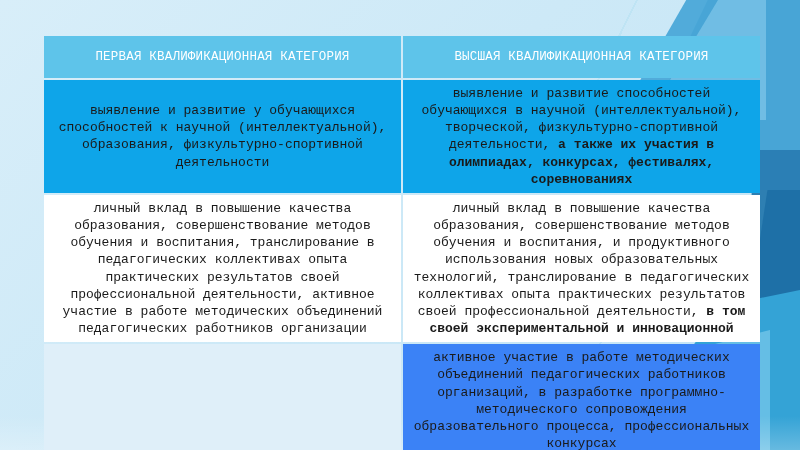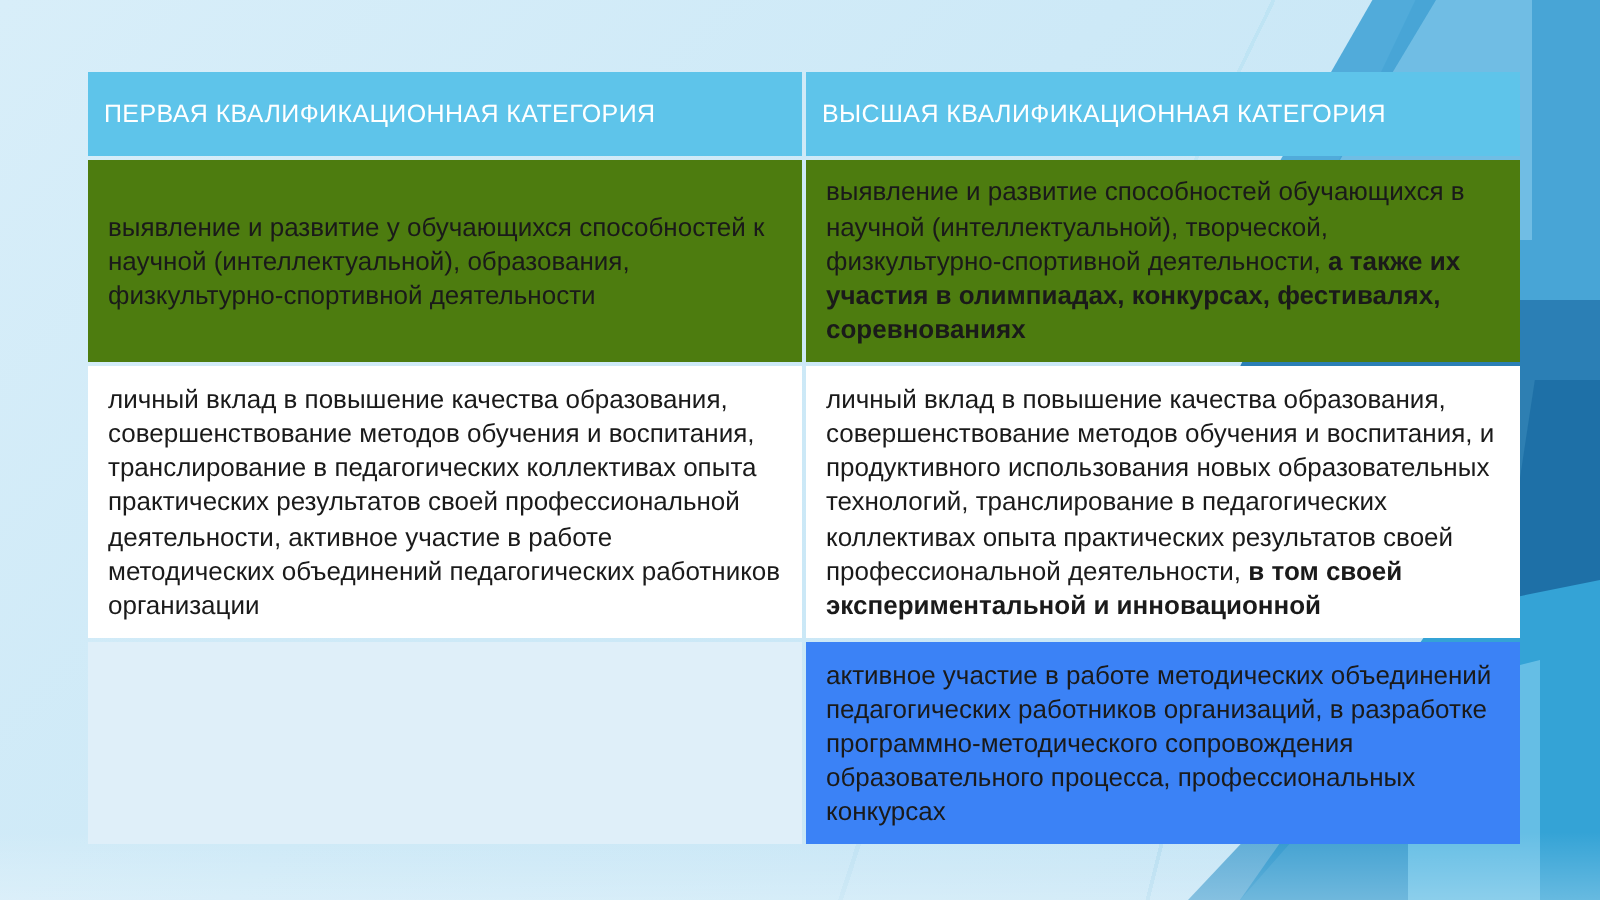--- a/index.html
+++ b/index.html
@@ -118,36 +118,37 @@
     z-index: 2;
     border-collapse: separate;
     border-spacing: 2px;
     table-layout: fixed;
     background: transparent;
   }
 
   #comparison-table th,
   #comparison-table td {
     vertical-align: middle;
-    text-align: left;
+    text-align: center;
     padding: 5px 10px;
     color: #1a1a1a;
+    font-family: Liberation Mono, monospace;
   }
 
   #comparison-table th {
     background: #5ec4ea;
     color: #ffffff;
     font-weight: normal;
     font-size: 12.5px;
     letter-spacing: .2px;
     height: 42px;
     padding: 4px 8px;
   }
 
-  .row-a td { background: #4d7c0f; }
+  .row-a td { background: #0ea5e9; }
   .row-b td { background: #ffffff; }
   .row-c td { background: #3b82f6; }
 
   #comparison-table td {
     font-size: 13px;
     line-height: 1.32;
   }
 
   .cell-empty { background: #dfeff9 !important; }
 

